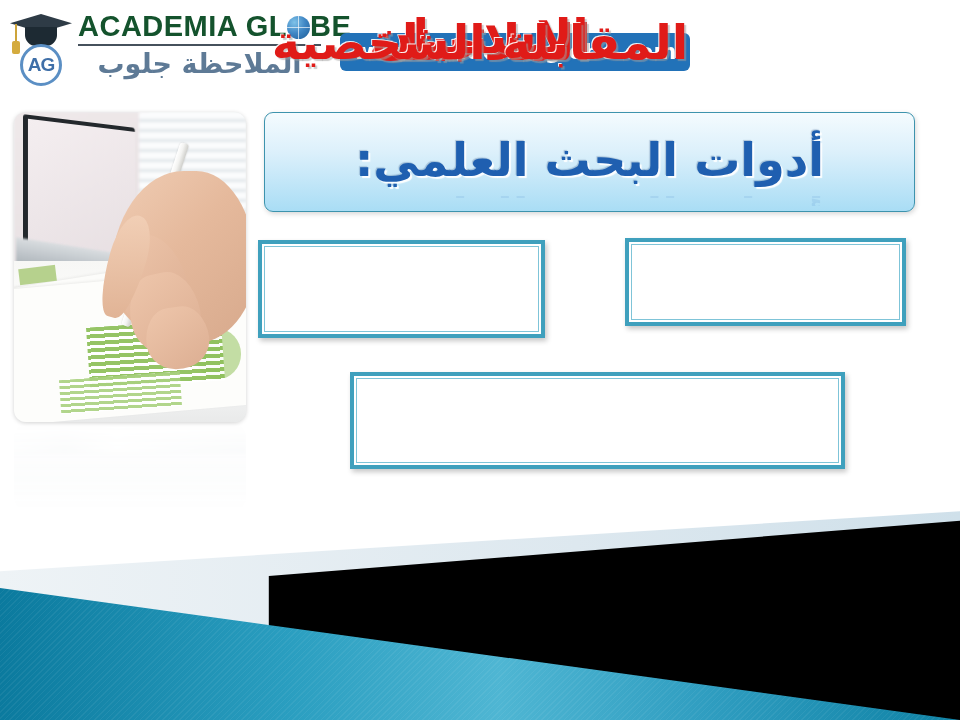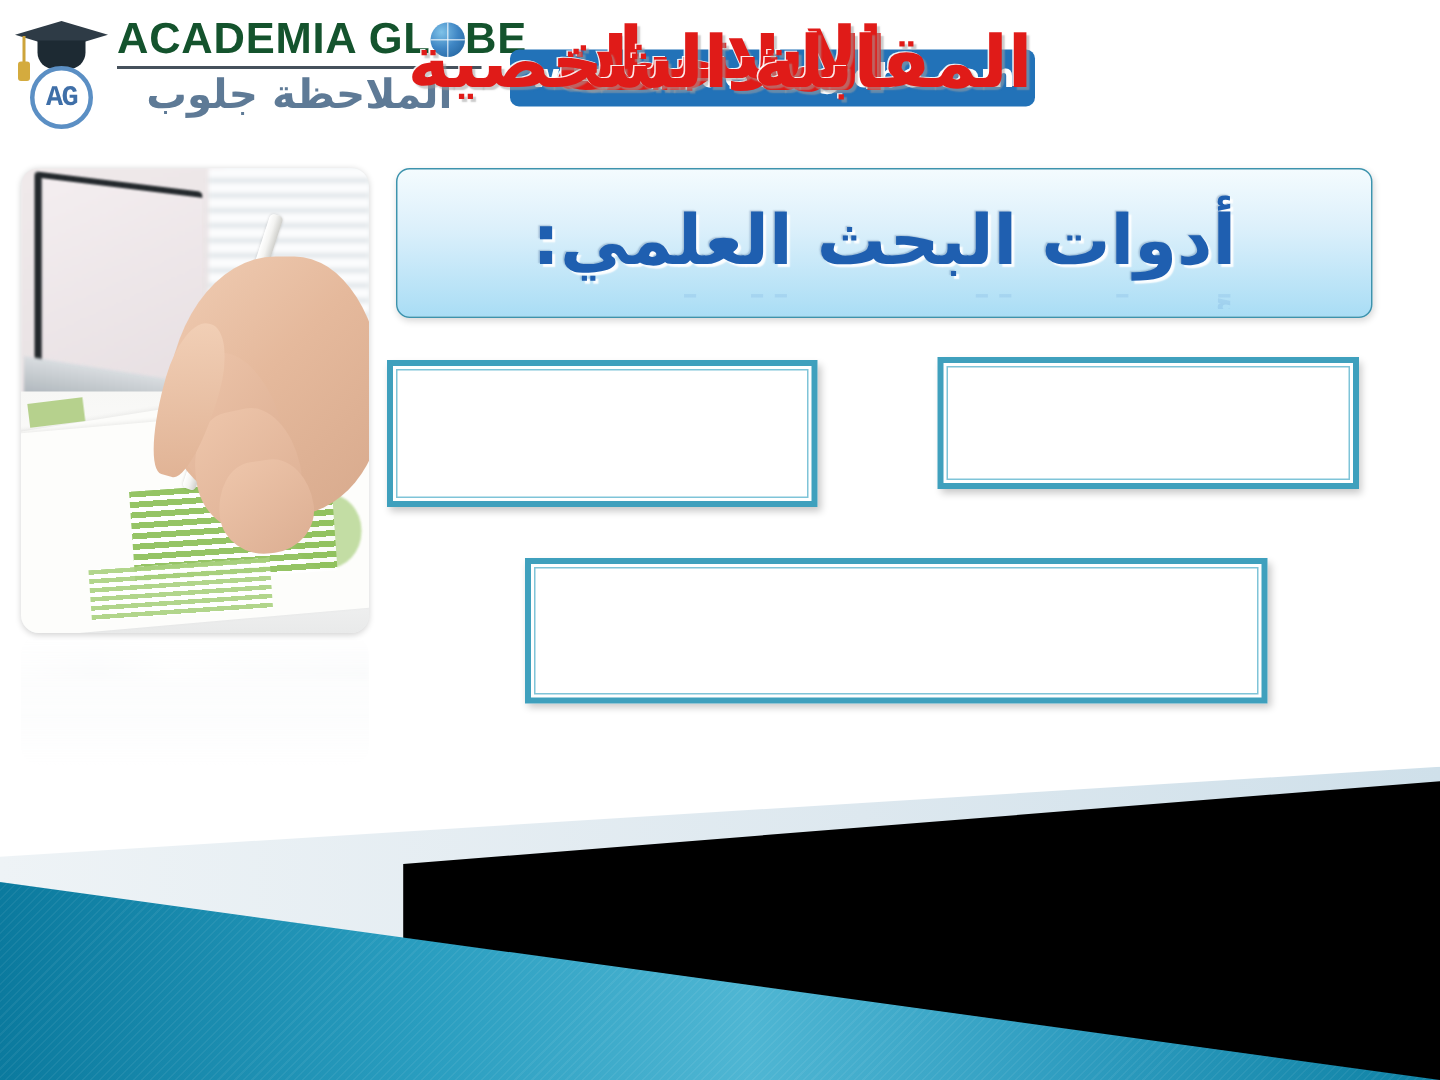--- a/index.html
+++ b/index.html
@@ -83,21 +83,21 @@
     box-sizing: border-box;
   }
   .ag-text {
     position: absolute;
     left: 12px;
     top: 36px;
     width: 42px;
     height: 42px;
     line-height: 42px;
     text-align: center;
-    font-family: Liberation Mono, monospace;
+    font-family: Liberation Sans, sans-serif;
     font-weight: 700;
     font-size: 19px;
     color: #3f6fa8;
     letter-spacing: -1px;
   }
 
   #brand-en {
     position: absolute;
     left: 78px;
     top: 10px;

